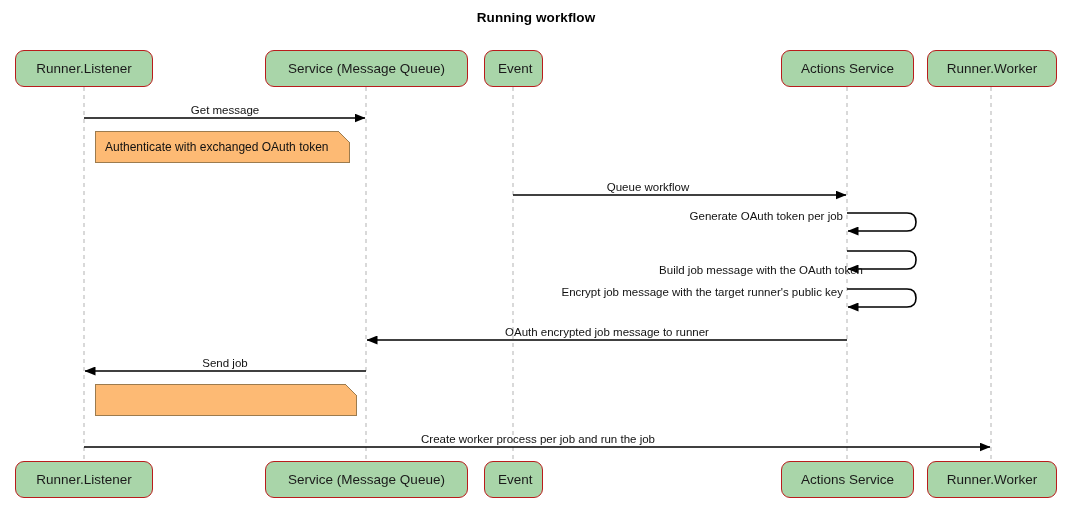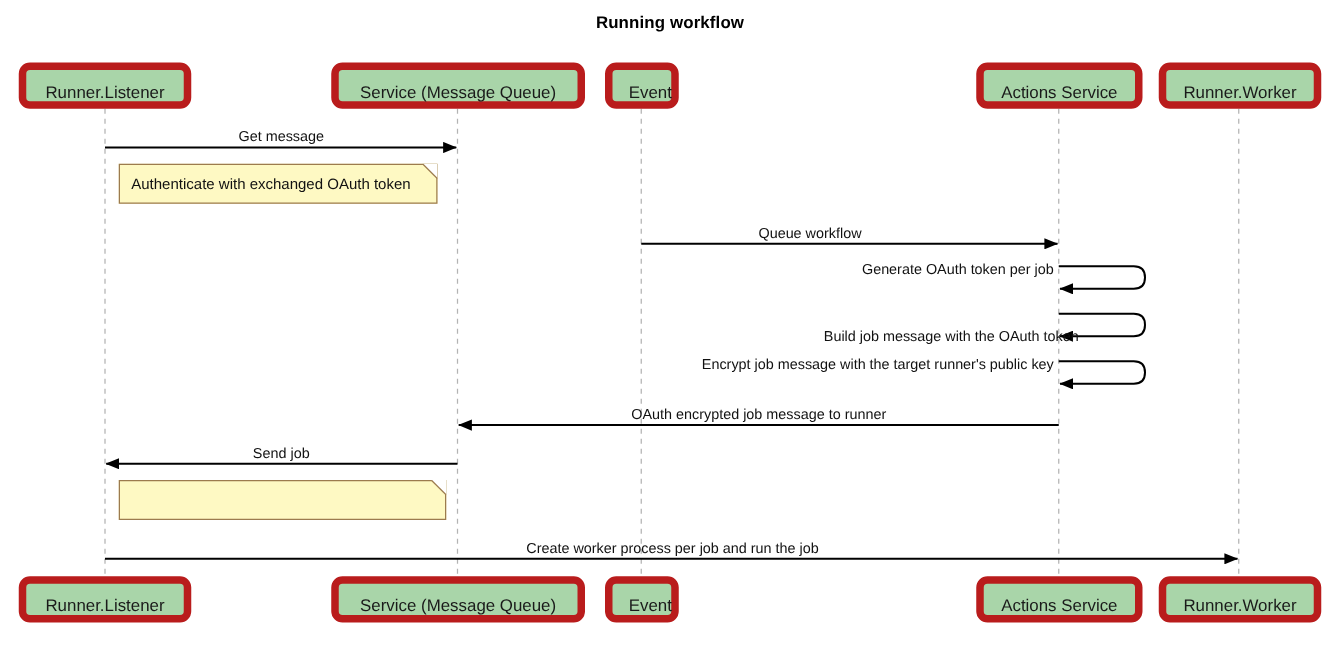--- a/index.html
+++ b/index.html
@@ -35,34 +35,34 @@
     width: 1072px;
     text-align: center;
     font-size: 13.5px;
     font-weight: bold;
     letter-spacing: 0.1px;
   }
   .participant {
     position: absolute;
     box-sizing: border-box;
     background: #a9d5a9;
-    border: 6px solid #b91c1c;
+    border: 1px solid #b91c1c;
     border-radius: 9px;
     height: 37px;
     line-height: 35px;
     text-align: center;
     font-size: 13.5px;
     color: #1a1a1a;
     white-space: nowrap;
     padding: 0 13px;
   }
   .note {
     position: absolute;
     box-sizing: border-box;
-    background: #fef9c3;
+    background: #fdba74;
     border: 1px solid #9c7b4e;
     height: 32px;
     line-height: 30px;
     font-size: 12px;
     color: #111111;
     padding: 0 9px;
     white-space: nowrap;
   }
   .msg-label {
     position: absolute;

